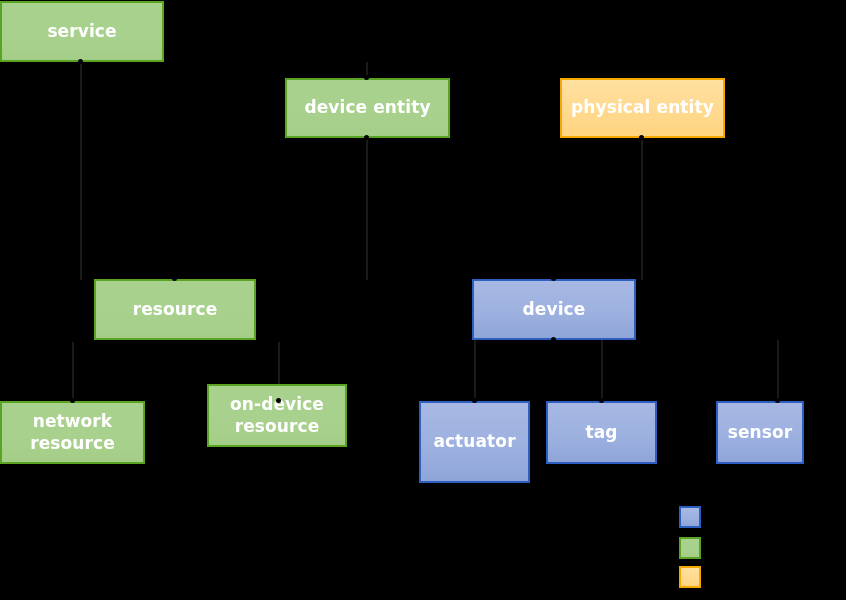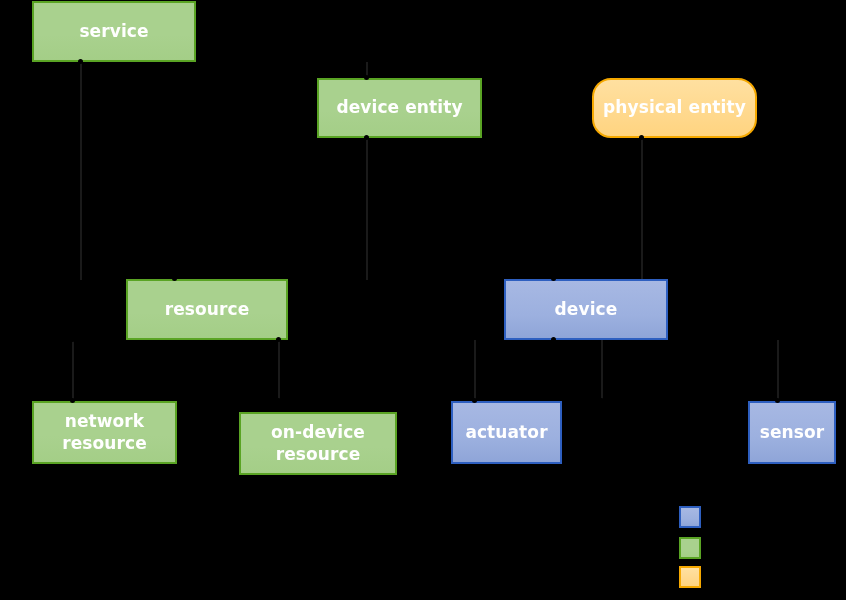--- a/index.html
+++ b/index.html
@@ -22,34 +22,32 @@
     align-items: center;
     justify-content: center;
     text-align: center;
     color: #ffffff;
     font-weight: bold;
     font-size: 17px;
     line-height: 1.25;
     letter-spacing: 0.1px;
     border-style: solid;
     border-width: 2px;
-    margin-left: 32px;
   }
   .node-green {
     background: linear-gradient(to bottom, #a9d18e 0%, #a9d18e 55%, #a4ce87 100%);
     border-color: #5aa424;
   }
   .node-blue {
     background: linear-gradient(to bottom, #a7b8e3 0%, #9cb0df 60%, #8fa5d8 100%);
     border-color: #2e5fc0;
   }
   .node-orange {
     background: linear-gradient(to bottom, #ffe0a0 0%, #ffd98f 55%, #ffd480 100%);
     border-color: #f5a800;
-    border-radius: 19px;
   }
   .node .label {
     display: block;
     width: 100%;
     padding: 0 4px;
     white-space: pre-line;
   }
   .connector {
     position: absolute;
     background: #1a1a1a;
@@ -128,29 +126,32 @@
 
   <div class="node node-blue" style="left:472px; top:279px; width:164px; height:61px;justify-content:center;">
     <span class="label">device</span>
   </div>
 
   <div class="node node-green" style="left:0px; top:401px; width:145px; height:63px;">
     <span class="label">network
 resource</span>
   </div>
 
-  <div class="node node-green" style="left:207px; top:412px; width:158px; height:63px;">
+  <div class="node node-green" style="left:207px; top:384px; width:140px; height:63px;">
     <span class="label">on-device
 resource</span>
   </div>
 
-  <div class="node node-blue" style="left:419px; top:401px; width:111px; height:63px;justify-content:center;">
+  <div class="node node-blue" style="left:419px; top:401px; width:111px; height:82px;justify-content:center;">
     <span class="label">actuator</span>
   </div>
 
+  <div class="node node-blue" style="left:546px; top:401px; width:111px; height:63px;">
+    <span class="label">tag</span>
+  </div>
 
   <div class="node node-blue" style="left:716px; top:401px; width:88px; height:63px;">
     <span class="label">sensor</span>
   </div>
 
   <div class="legend">
     <div class="legend-row" style="left:679px; top:506px;">
       <span class="swatch swatch-blue"></span>
       <span class="legend-text"></span>
     </div>

